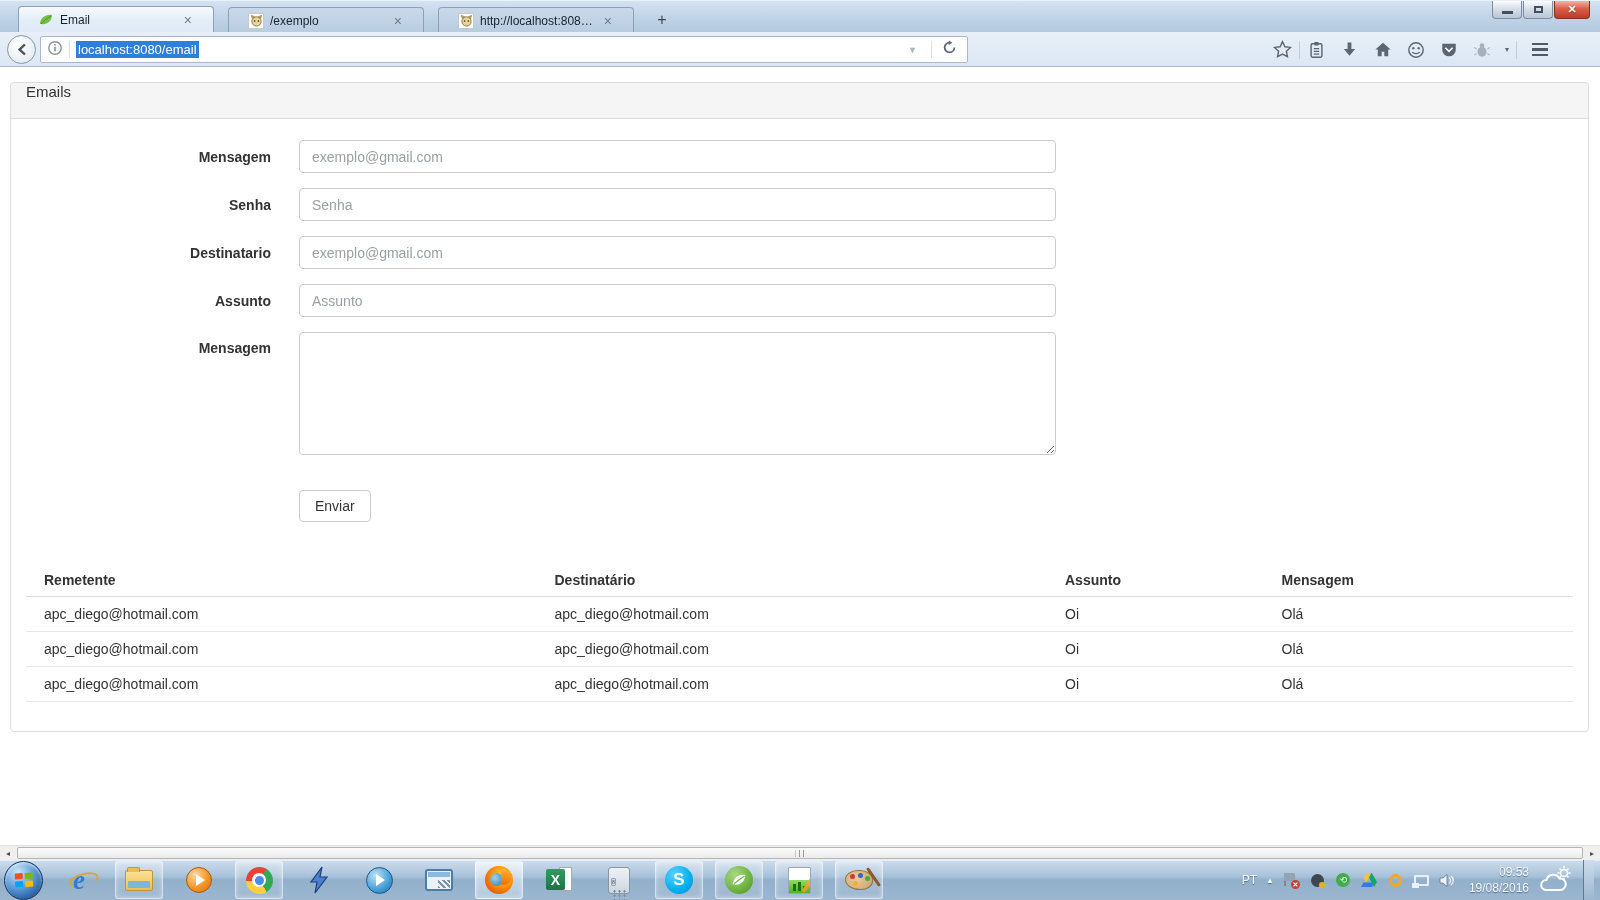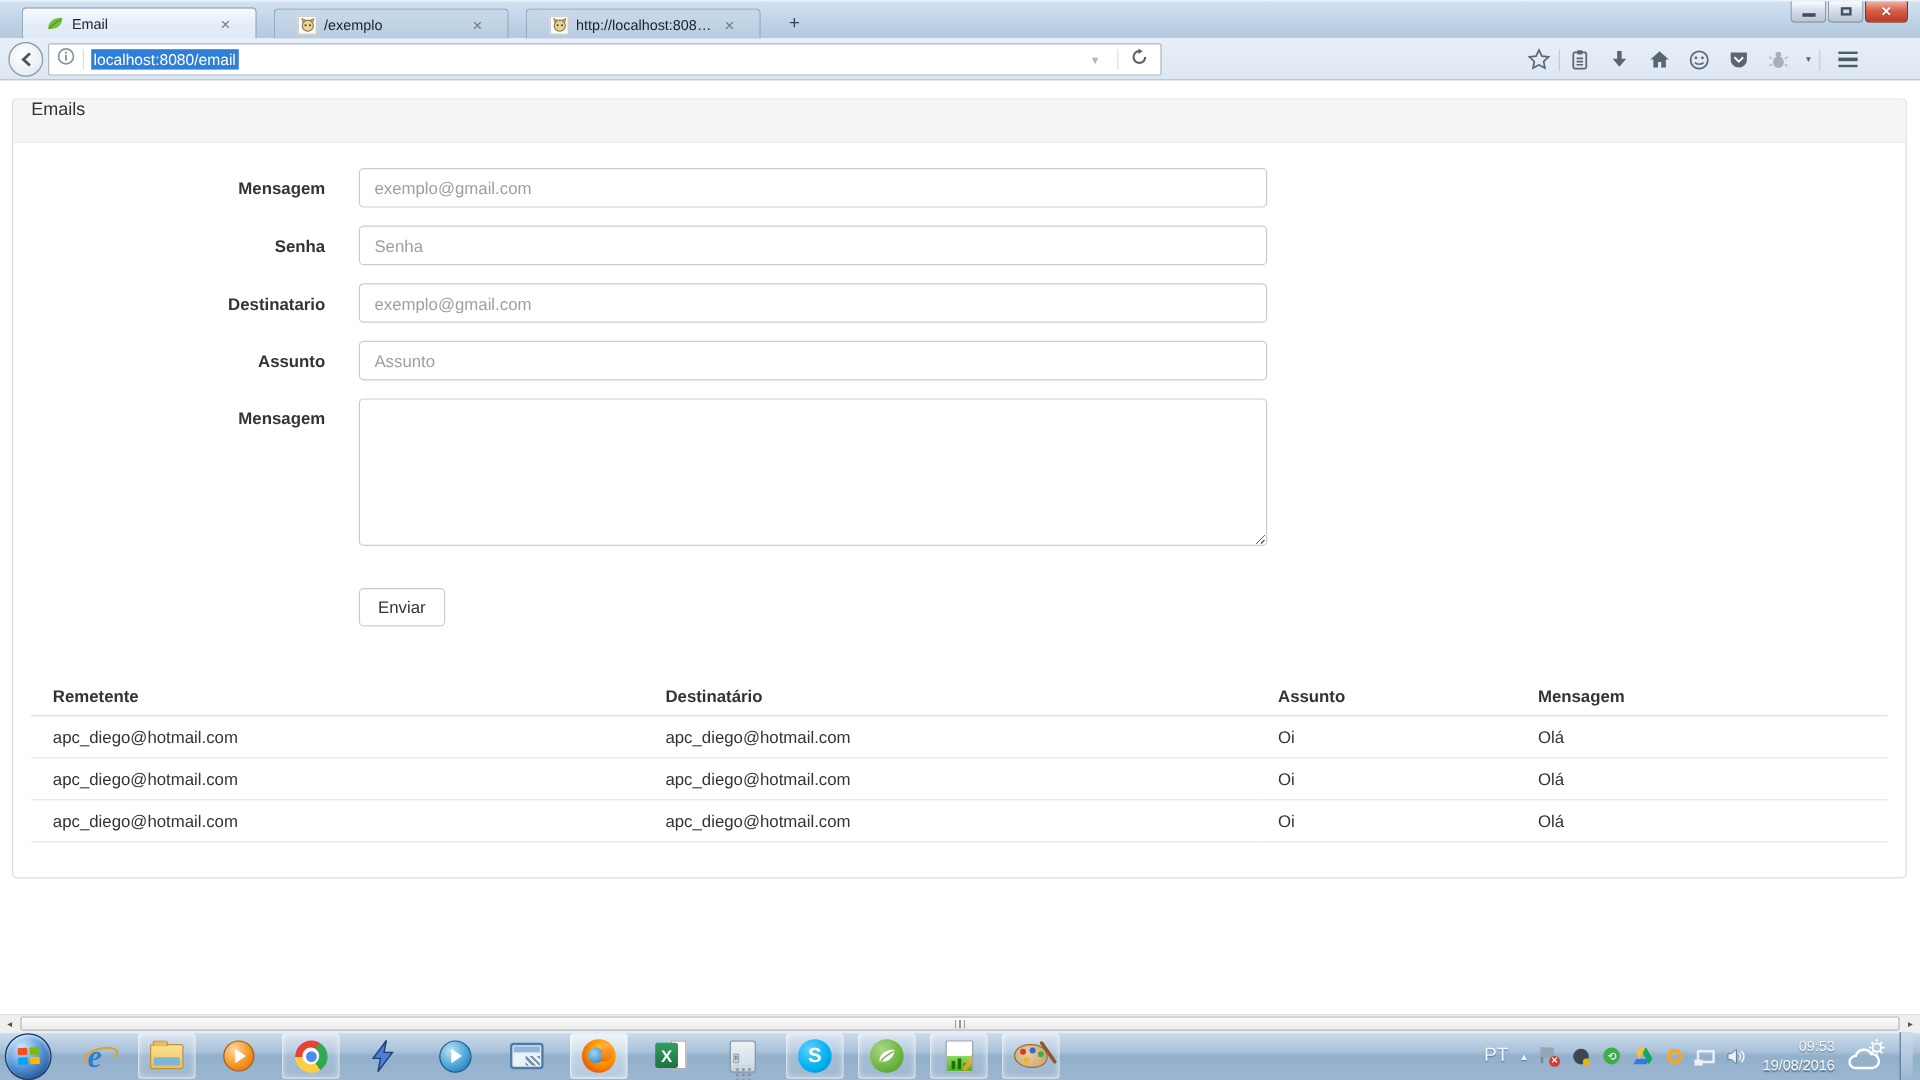--- a/index.html
+++ b/index.html
@@ -152,21 +152,21 @@
     transform:rotate(35deg); border-radius:1px; }
   .paint { width:28px; height:20px; background:radial-gradient(circle at 40% 40%, #e8cda0, #c9a06a); border:1px solid #96713f;
     border-radius:50% 50% 45% 55%; position:relative; }
   .paint i { position:absolute; width:5px; height:5px; border-radius:50%; display:block; }
   .paint i:nth-child(1){ left:4px; top:3px; background:#d8392b; } .paint i:nth-child(2){ left:12px; top:2px; background:#3a66c9; }
   .paint i:nth-child(3){ left:19px; top:5px; background:#3fae49; } .paint i:nth-child(4){ left:7px; top:10px; background:#f2b02f; }
   .paint .brush { position:absolute; right:-3px; top:-5px; width:3px; height:22px; background:#8a5a2a; transform:rotate(-35deg); border-radius:2px; }
 
   
   .tray { margin-left:auto; display:flex; align-items:center; gap:9px; padding-right:6px; height:40px; }
-  .tray-text { color:#f4f8fc; font-size:16px; text-shadow:0 1px 1px rgba(30,50,70,.55);margin-left:22px; }
+  .tray-text { color:#f4f8fc; font-size:12px; text-shadow:0 1px 1px rgba(30,50,70,.55);margin-left:22px; }
   .tray-caret { color:#eef4fa; font-size:8px; text-shadow:0 1px 1px rgba(30,50,70,.5); }
   .tray-ico { width:17px; height:17px; position:relative; display:flex; align-items:center; justify-content:center; }
   .tflag { width:11px; height:8px; background:#93a5b5; position:absolute; left:1px; top:1px; border-radius:1px; }
   .tflag-pole { width:2px; height:13px; background:#7c8692; position:absolute; left:1px; top:1px; }
   .tbadge { position:absolute; right:0; bottom:0; width:9px; height:9px; border-radius:50%; background:#d23b2e;
     color:#fff; font-size:7px; line-height:9px; text-align:center; font-weight:bold; }
   .tpen { width:13px; height:13px; border-radius:50%; background:#3d4752; position:relative; }
   .tpen:after { content:""; position:absolute; right:-1px; bottom:-1px; width:6px; height:6px; border-radius:50%; background:#e8b50f; }
   .tsync { width:14px; height:14px; border-radius:50%; background:#3fae49; color:#fff; font-size:9px; line-height:14px; text-align:center; }
   .tring { width:13px; height:13px; border-radius:50%; border:3.5px solid #f5a623; }

